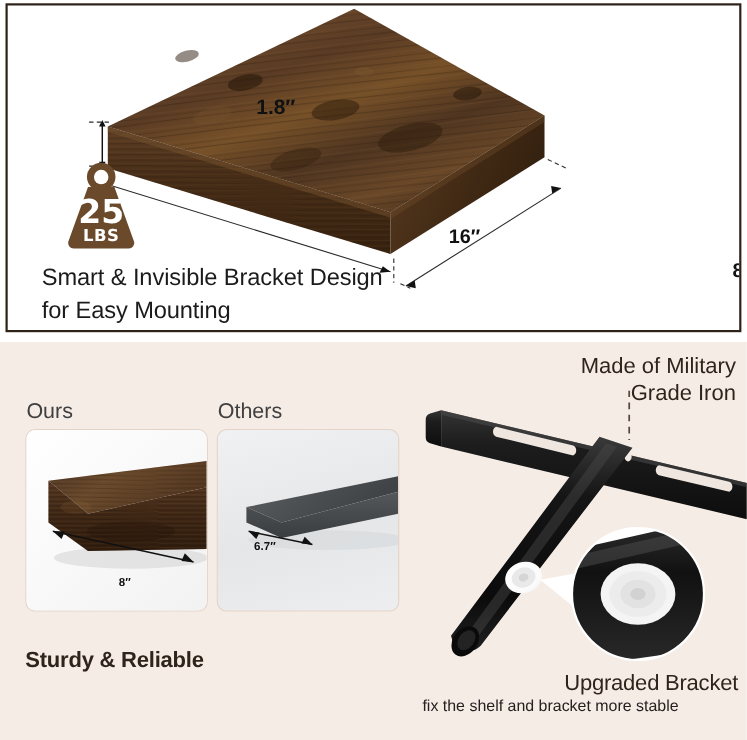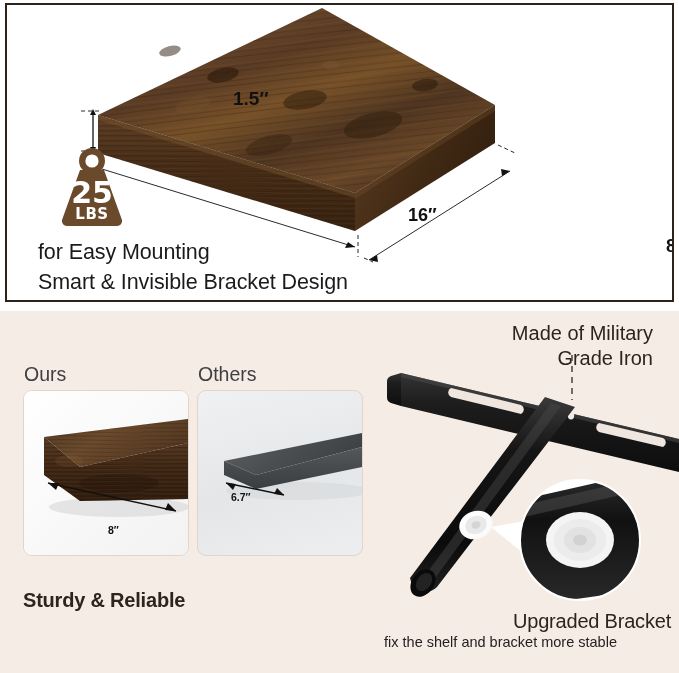--- a/index.html
+++ b/index.html
@@ -51,21 +51,21 @@
      font-family:"Liberation Sans",sans-serif;}
 
   #sturdy-h{position:absolute;left:23px;top:589px;font-size:20px;
      color:#2f241c;font-weight:bold;letter-spacing:-.2px;}
   #sturdy-b{position:absolute;left:23px;top:614px;font-size:15.5px;
      color:#262020;line-height:21px;}
 
   
   #mil-title{position:absolute;left:418px;top:321px;width:261px;
      font-size:20px;color:#2f241c;text-align:right;line-height:25px;
-     padding-right:26px;box-sizing:border-box;}
+     padding-right:10px;box-sizing:border-box;}
   #upg-title{position:absolute;left:418px;top:609px;width:261px;
      font-size:20px;color:#2f241c;text-align:right;line-height:24px;
      padding-right:8px;box-sizing:border-box;font-weight:normal;letter-spacing:-.2px;}
   #upg-sub{position:absolute;left:330px;top:634px;width:349px;
      font-size:14.5px;color:#262020;text-align:center;padding-right:8px;
      box-sizing:border-box;}
 
   #bracket-art{position:absolute;left:375px;top:355px;width:304px;height:265px;}
 </style>
 </head>
@@ -151,41 +151,41 @@
           <path d="M282,242 L272,243 L275,237 Z" fill="#111" stroke="none"></path>
 
           <path d="M425,140 L442,148" stroke-dasharray="4,3"></path>
           <path d="M291,253 L300,257" stroke-dasharray="4,3"></path>
           <path d="M296,255 L437,166"></path>
           <path d="M296,255 L304,250 L305,257 Z" fill="#111" stroke="none"></path>
           <path d="M437,166 L429,171 L428,164 Z" fill="#111" stroke="none"></path>
         </g>
       </svg>
 
-      <span class="dimlbl" id="lbl-15">1.5″</span>
+      <span class="dimlbl" id="lbl-15">1.8″</span>
       <span class="dimlbl" id="lbl-16">16″</span>
       <span class="dimlbl" id="lbl-8">8″</span>
     </div>
 
     <div id="weight-badge">
       <svg class="wb-svg" viewBox="0 0 76 84">
 
         <path d="M38 4 a13 13 0 0 1 13 13 a13 13 0 0 1 -5 10 l-16 0
                  a13 13 0 0 1 -5 -10 a13 13 0 0 1 13 -13 z" fill="#6b4a2b"></path>
         <circle cx="38" cy="17" r="6.6" fill="#ffffff"></circle>
 
         <path d="M26 26 L50 26 L68 76 a5 5 0 0 1 -5 6 L13 82 a5 5 0 0 1 -5 -6 Z" fill="#6b4a2b"></path>
         <text class="wb-num" x="38" y="59" text-anchor="middle">25</text>
         <text class="wb-lbs" x="38" y="75" text-anchor="middle">LBS</text>
       </svg>
     </div>
 
     <div id="top-headline">
+      <div>Smart &amp; Invisible Bracket Design</div>
       <div>for Easy Mounting</div>
-      <div>Smart &amp; Invisible Bracket Design</div>
     </div>
   </div>
 
   <div id="bottom"></div>
 
   <span class="cmp-title" id="t-ours">Ours</span>
   <span class="cmp-title" id="t-others">Others</span>
 
   <div class="cmp-card" id="card-ours">
     <svg width="164" height="164" viewBox="0 0 164 164">

